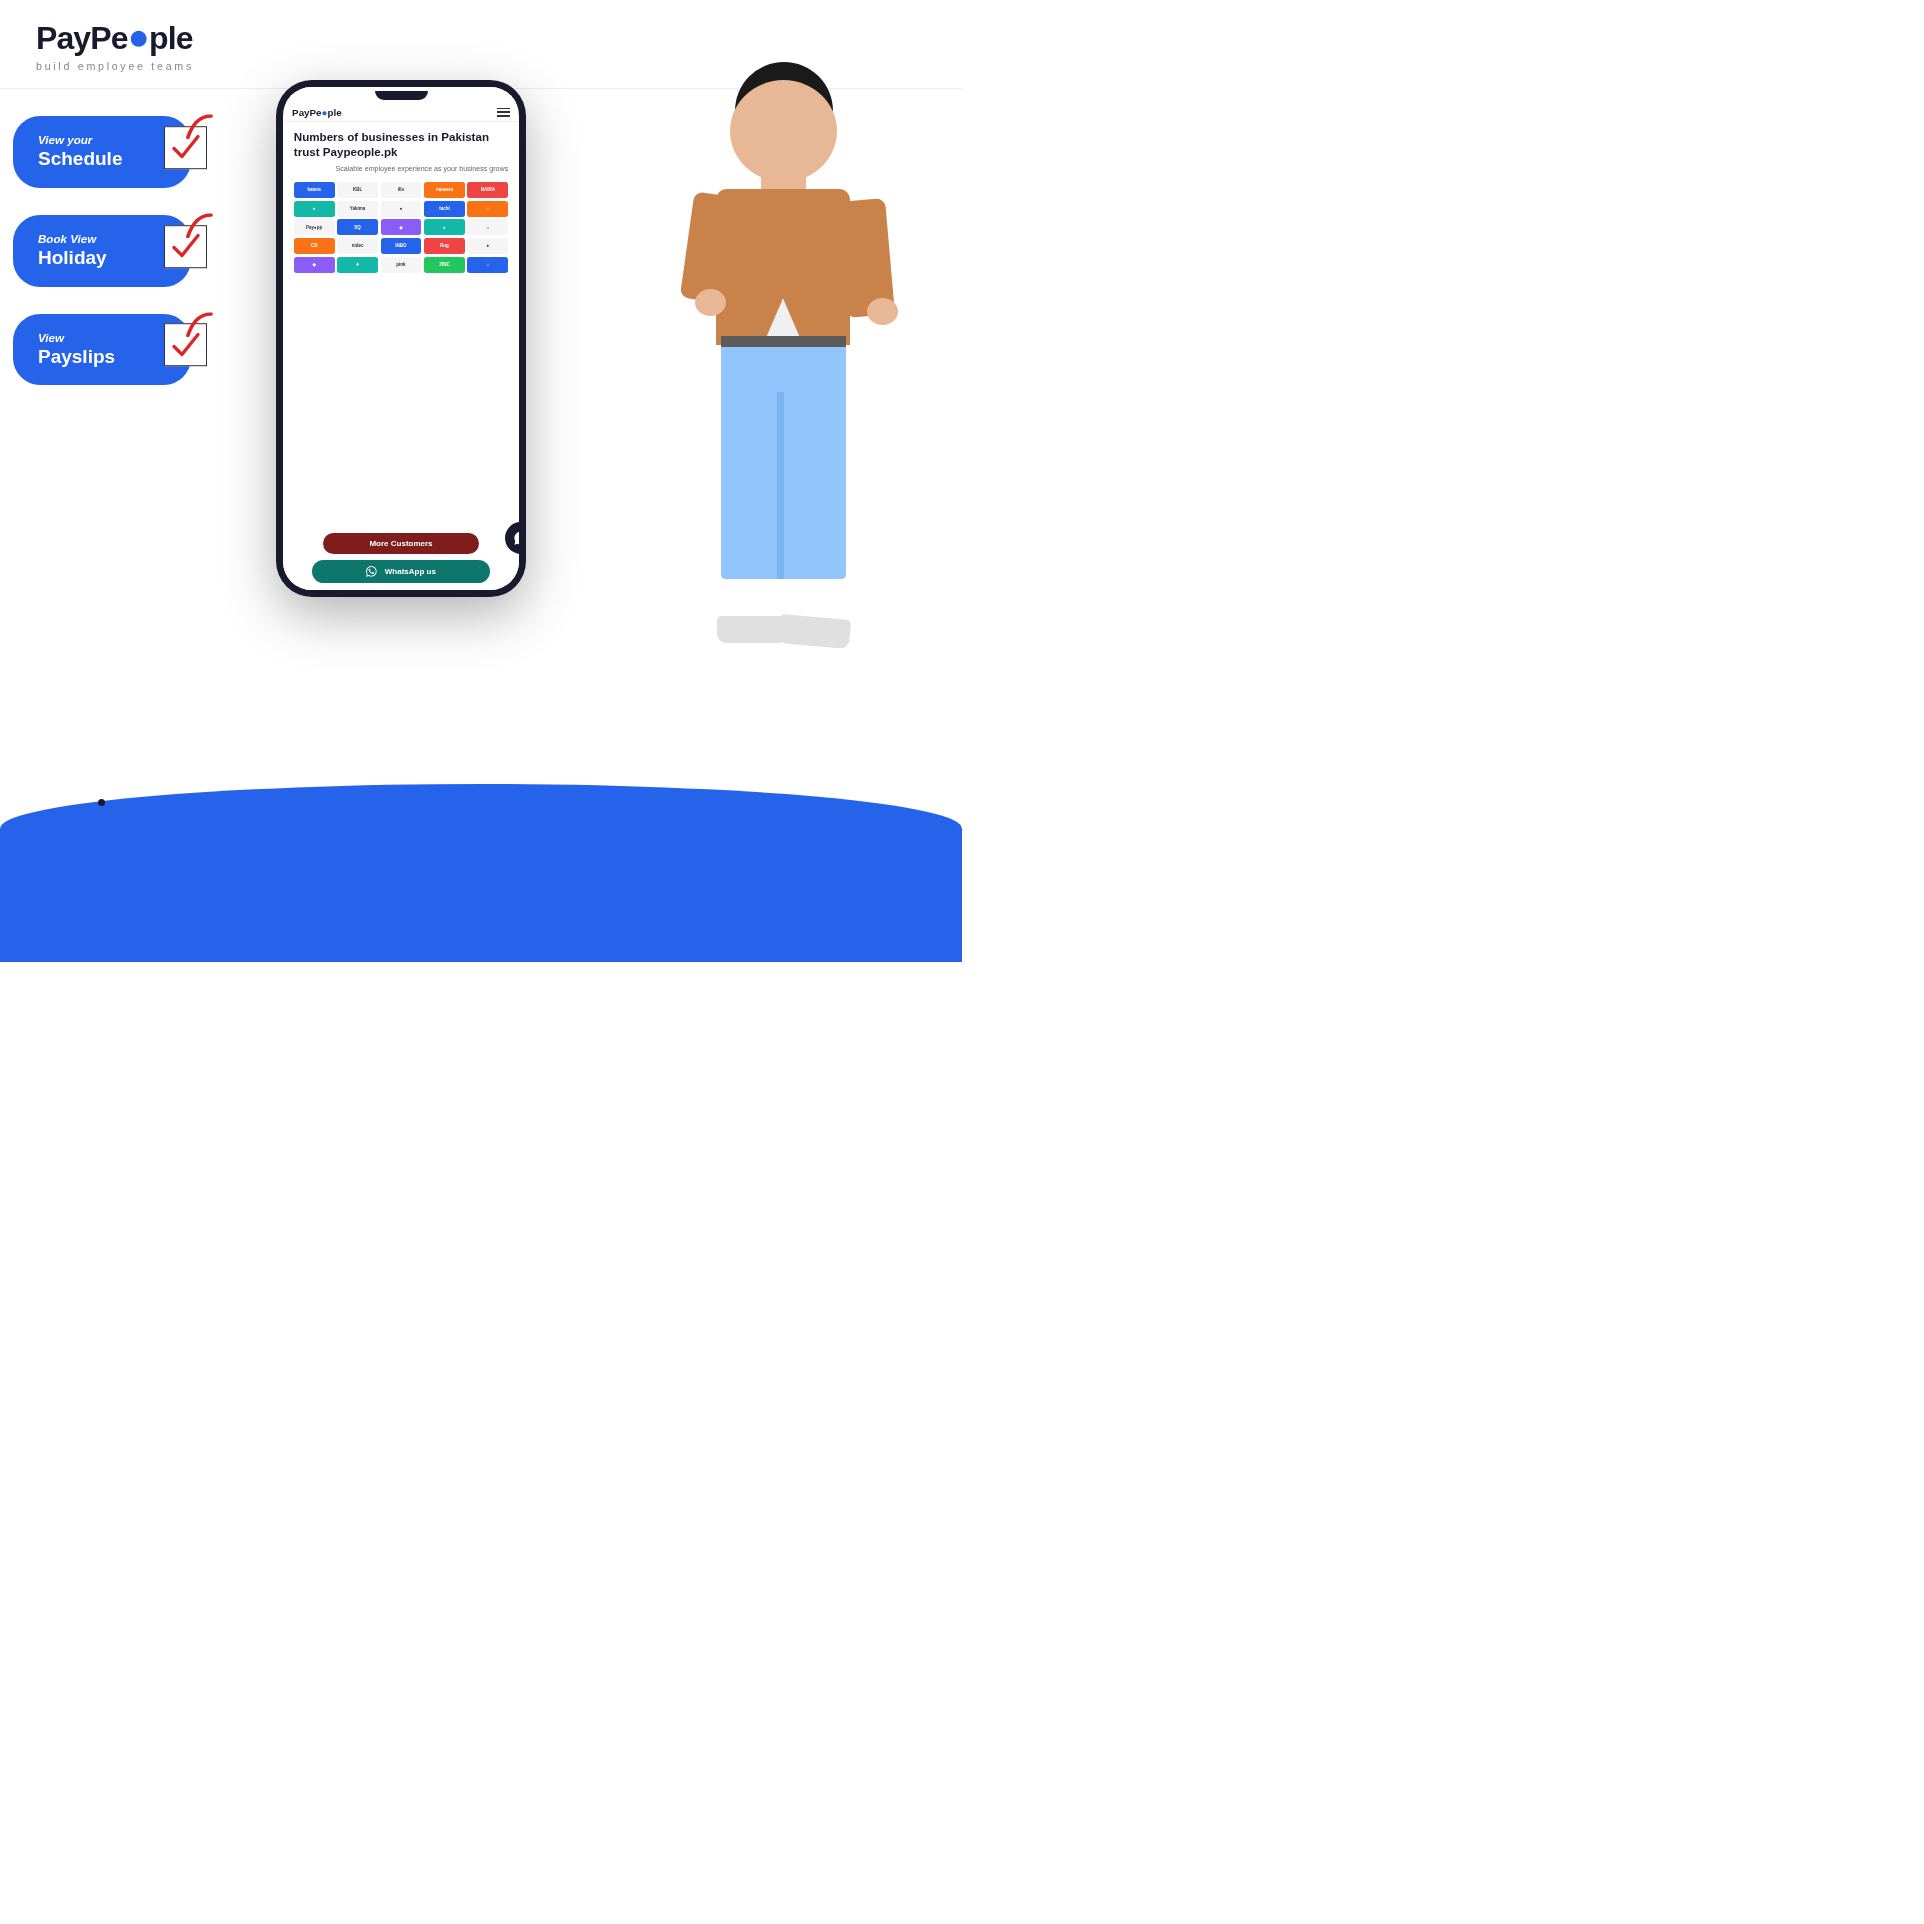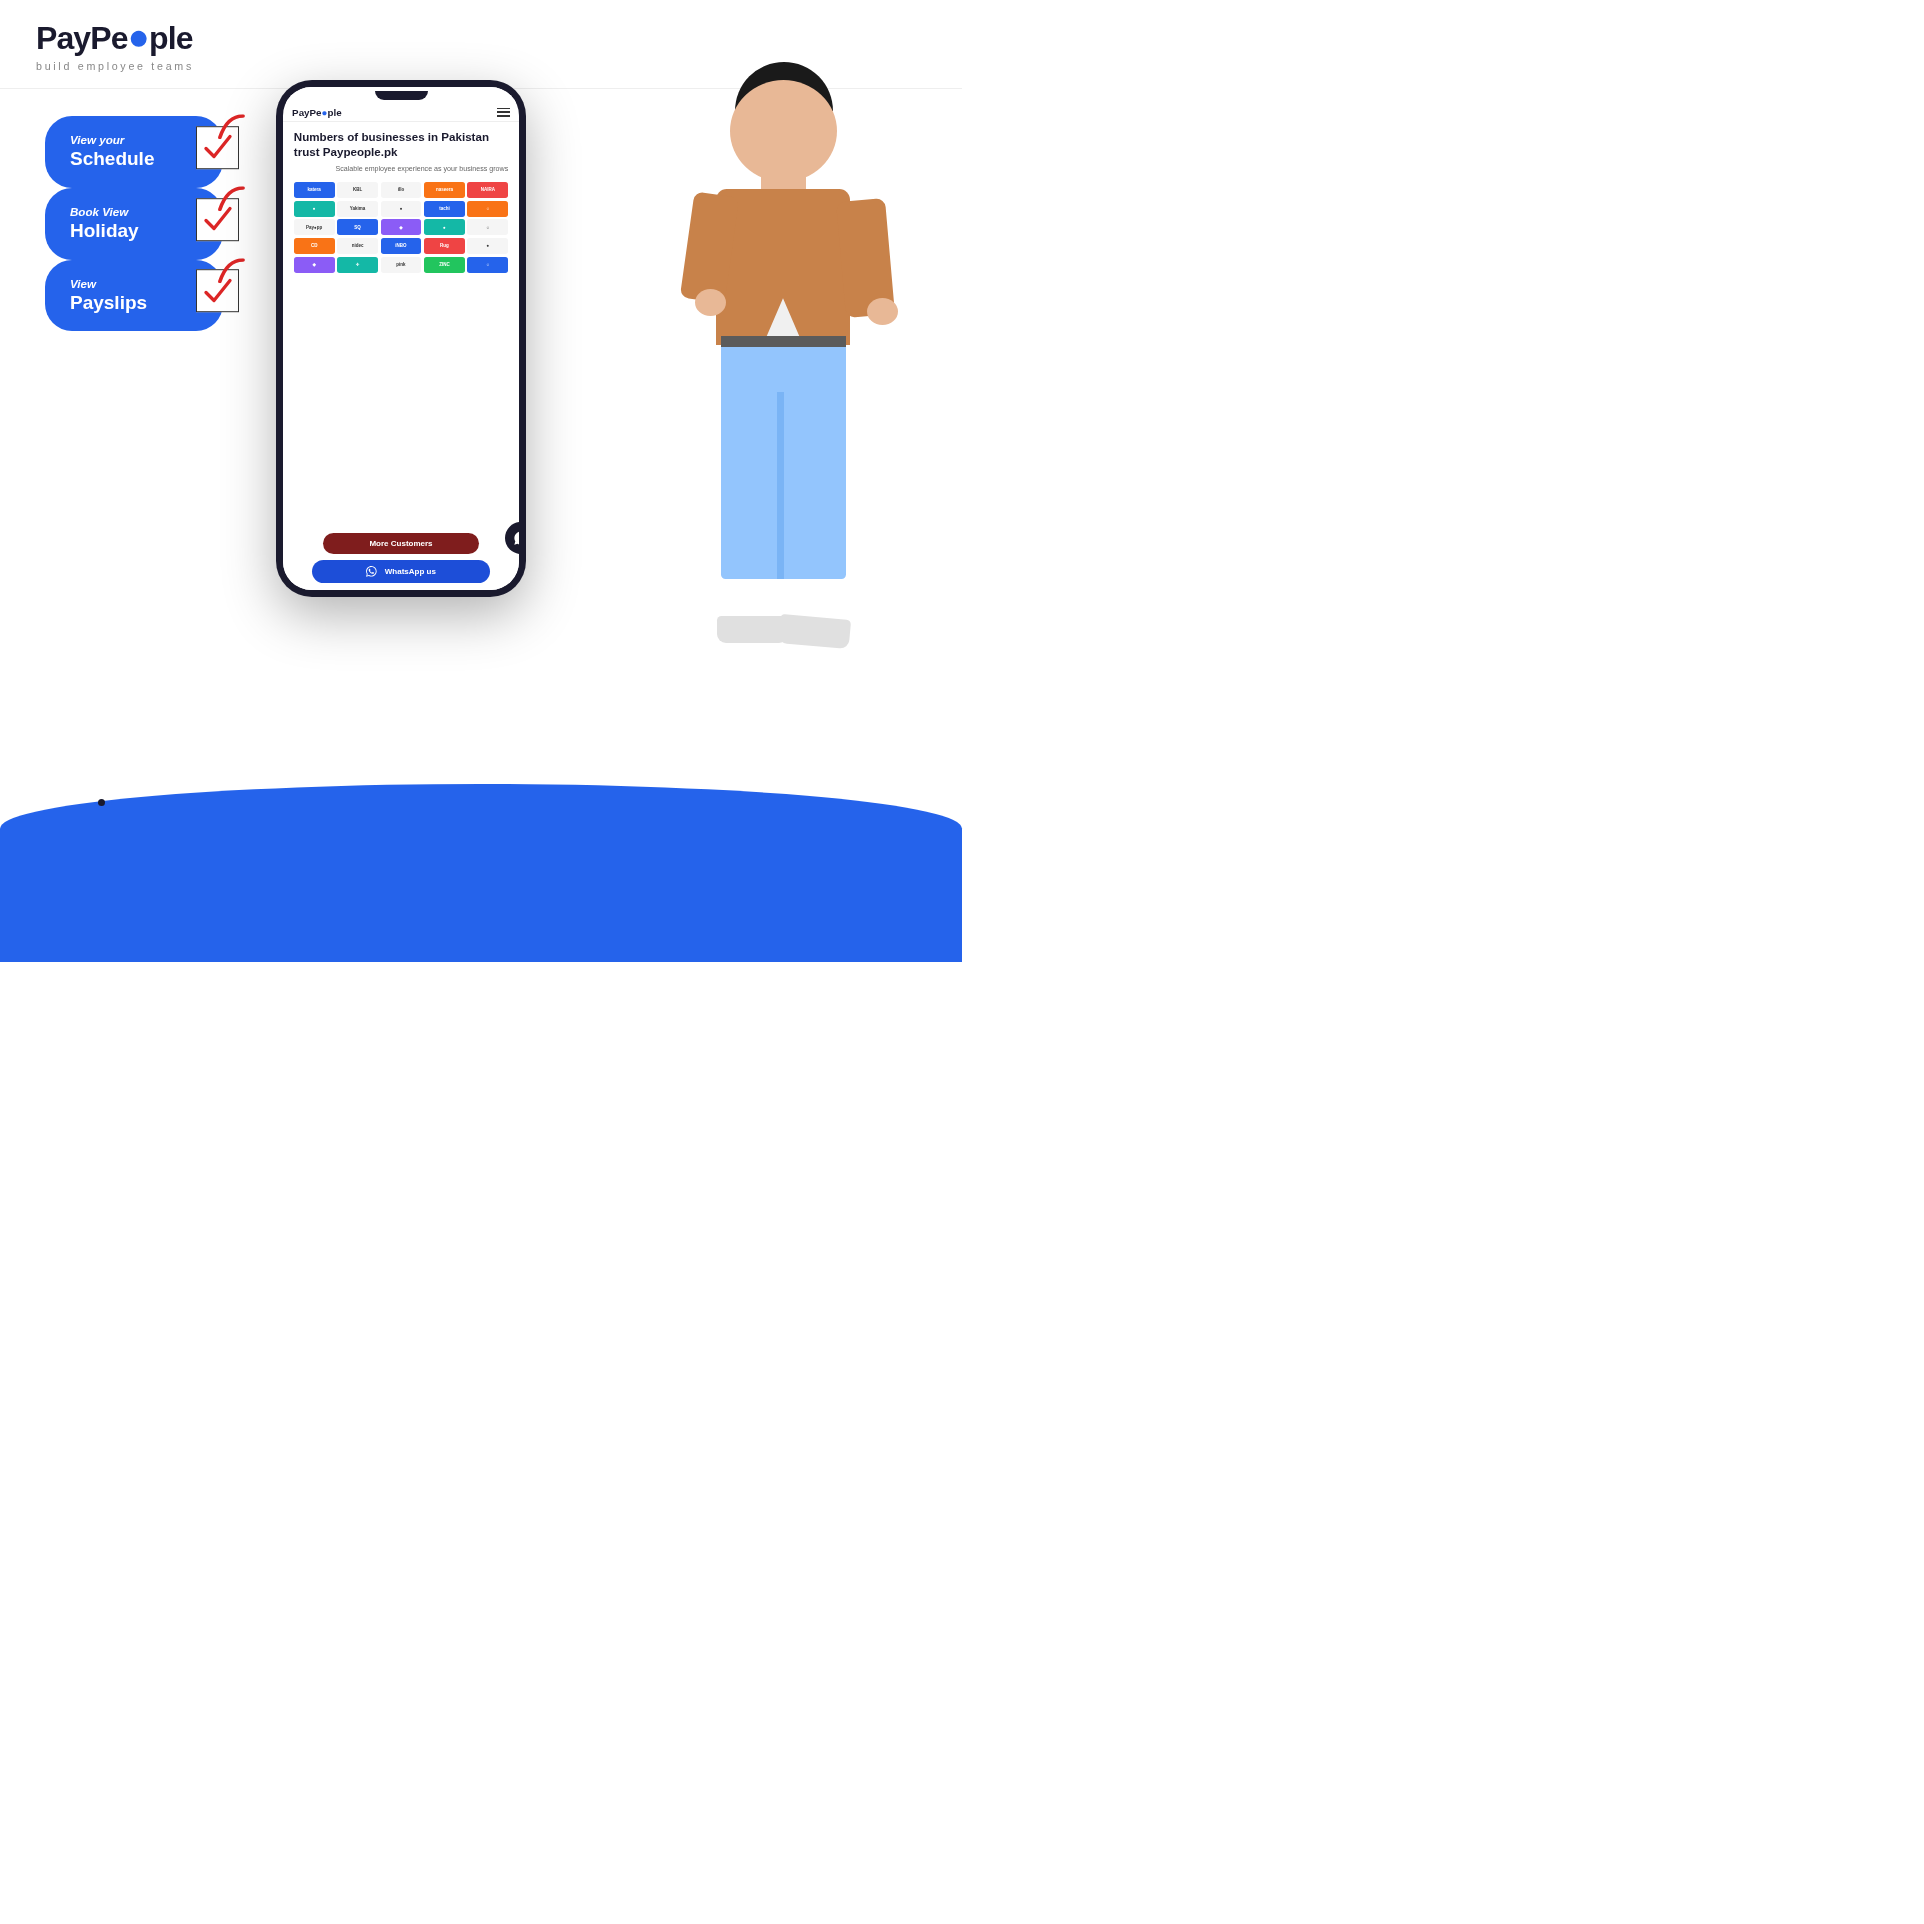--- a/index.html
+++ b/index.html
@@ -56,23 +56,24 @@
       right: 0;
       height: 178px;
       background: #2563eb;
       border-radius: 80% 80% 0 0 / 40% 40% 0 0;
     }
 
     
     .buttons-area {
       position: absolute;
       top: 116px;
-      left: 45px;
+      left: 13px;
       display: flex;
       flex-direction: column;
+      gap: 27px;
     }
 
     .feature-btn-wrapper {
       position: relative;
       display: flex;
       align-items: center;
     }
 
     .feature-btn {
       background: #2563eb;
@@ -273,21 +274,21 @@
       padding: 6.2px 14.3px;
       font-size: 8px;
       font-weight: 700;
       cursor: pointer;
       width: 70%;
       margin: 0 auto;
       display: block;
     }
 
     .whatsapp-btn {
-      background: #1d4ed8;
+      background: #0f766e;
       color: #fff;
       border: none;
       border-radius: 18px;
       padding: 6.2px 14.3px;
       font-size: 8px;
       font-weight: 700;
       cursor: pointer;
       width: 80%;
       margin: 0 auto;
       display: flex;

